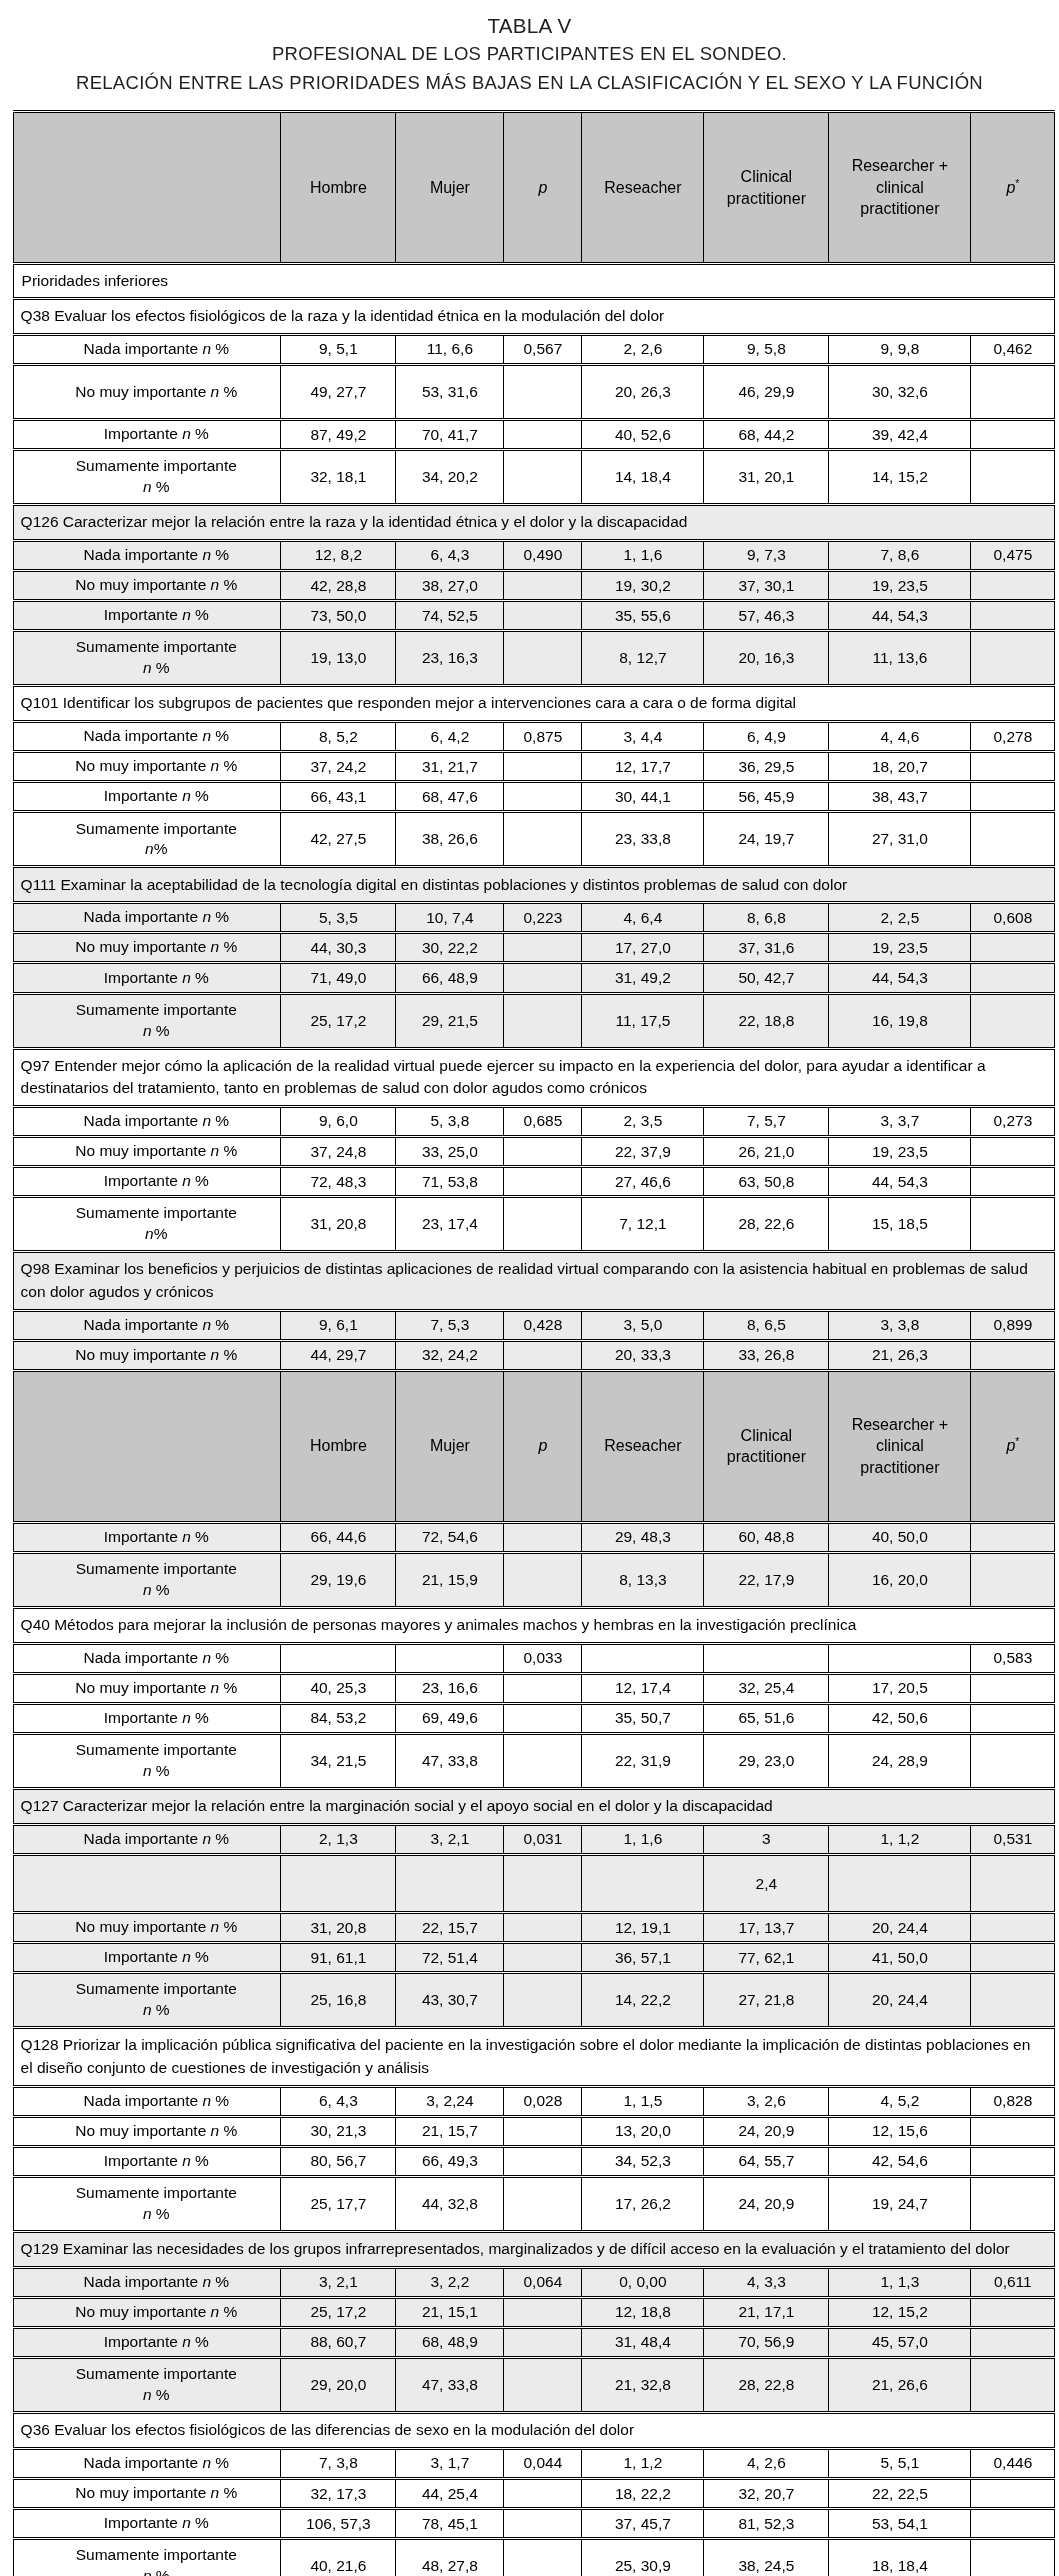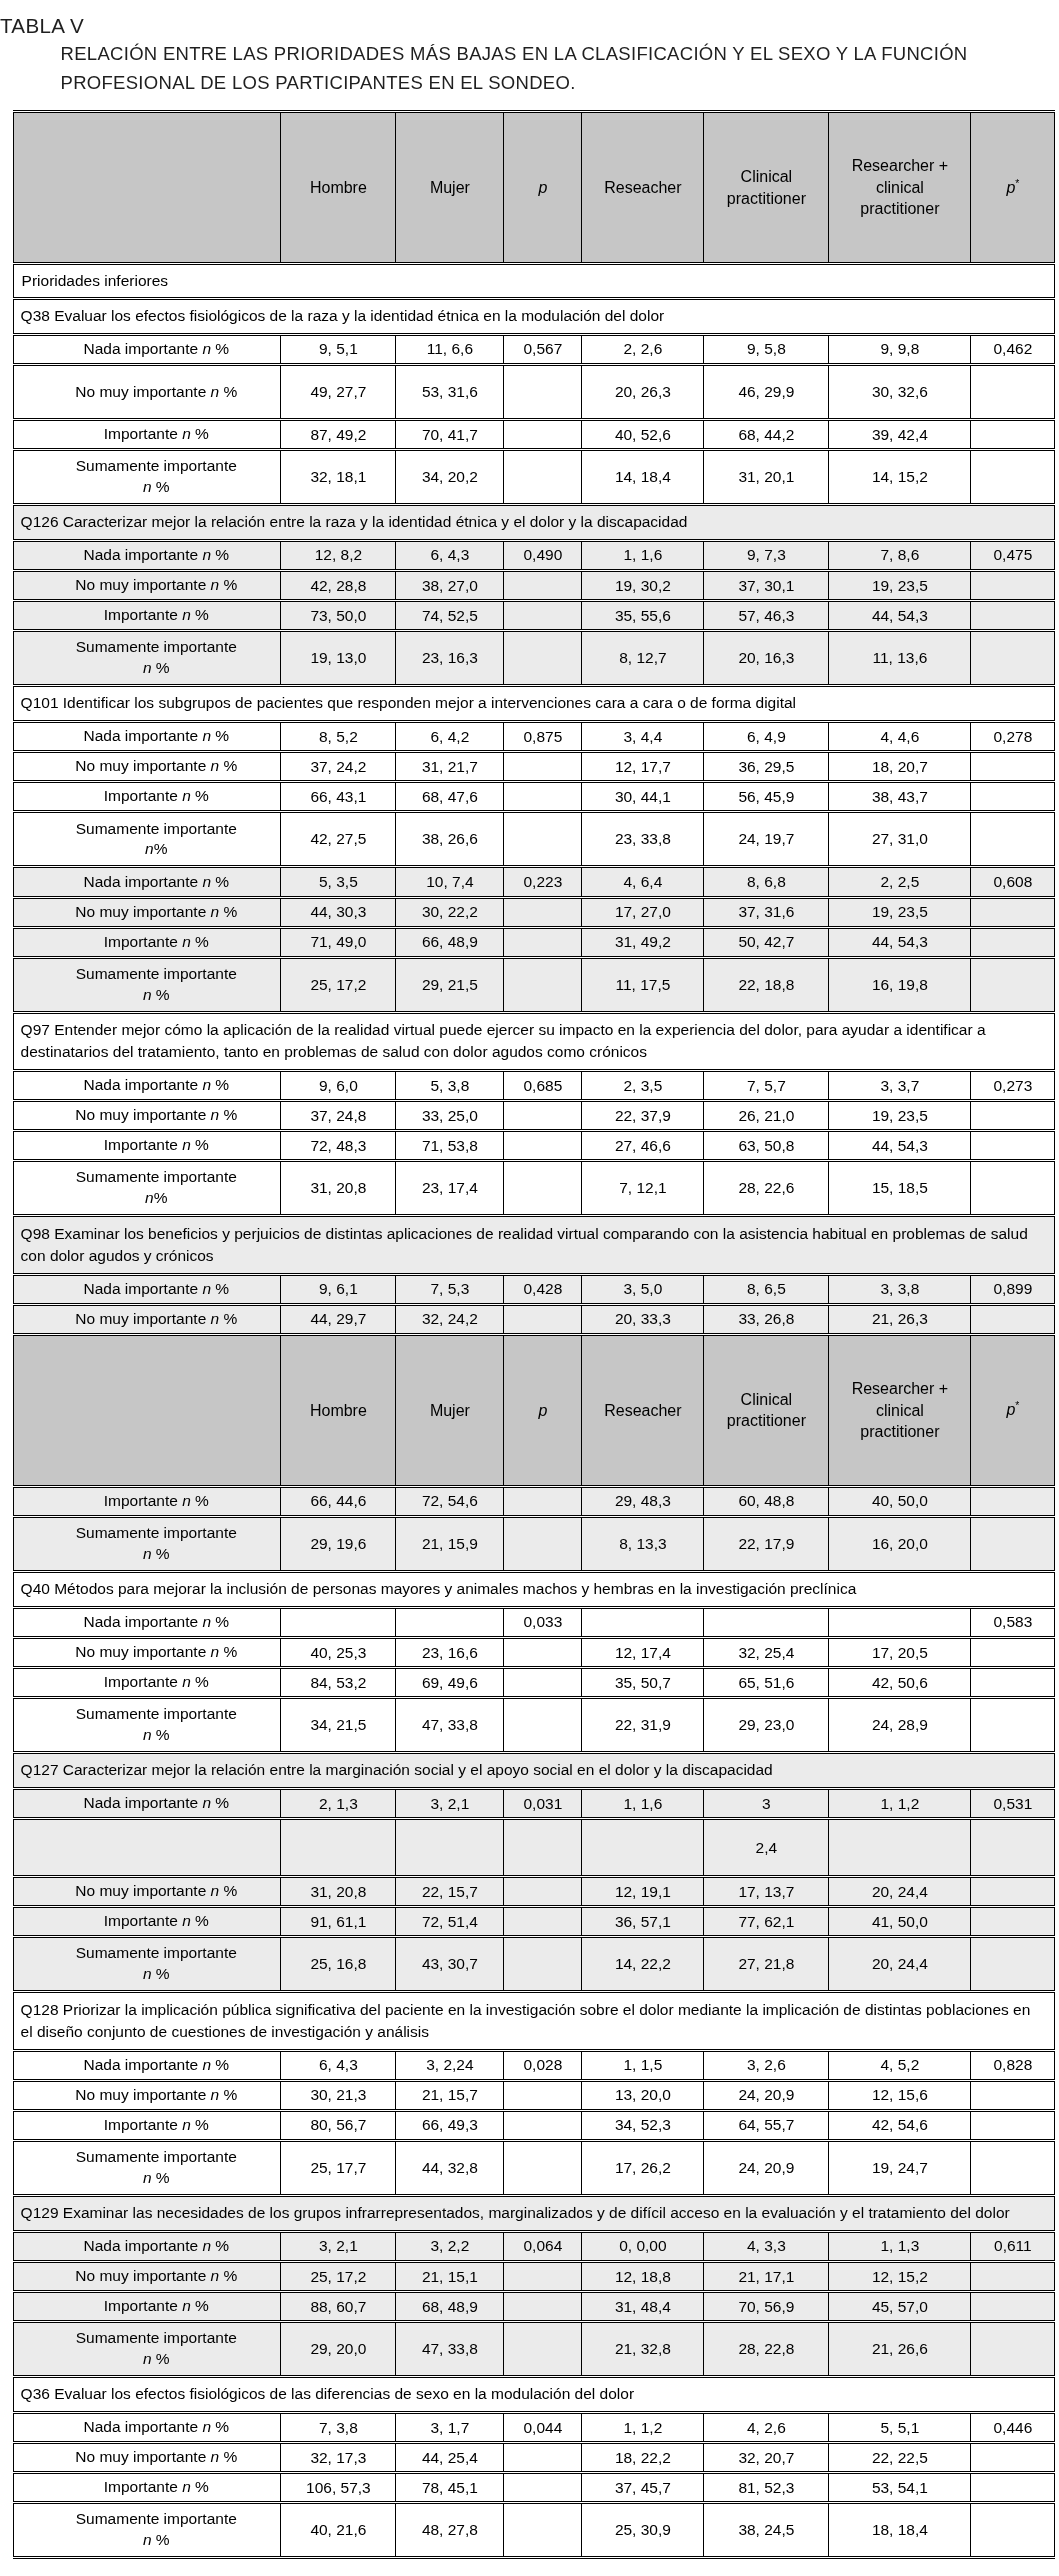--- a/index.html
+++ b/index.html
@@ -9,21 +9,21 @@
     --page-bg:#ffffff;
   }
   *{box-sizing:border-box;margin:0;padding:0}
   html,body{background:var(--page-bg)}
   body{
     width:1059px;
     font-family:"Liberation Sans", sans-serif;
     color:#000;
   }
   .page{width:1059px;padding-top:13.4px}
-  .title-block{text-align:left;color:#1f1f1f;letter-spacing:0.3px}
+  .title-block{text-align:center;color:#1f1f1f;letter-spacing:0.3px}
   .title-line1{font-size:20.6px;line-height:1.25}
   .title-line2{font-size:18.5px;line-height:1.5;max-width:938px;margin:1px auto 0}
   table{
     border-collapse:collapse;
     table-layout:fixed;
     width:1041px;
     margin:13.4px 0 36px 13.4px;
     font-size:15.5px;
   }
   td{
@@ -54,22 +54,22 @@
   tr.mid td{height:58px}
   tr.tall td{height:55px}
   sup{font-size:65%;vertical-align:super}
 </style>
 </head>
 <body>
 
 <div class="page">
   <div class="title-block">
     <div class="title-line1">TABLA V</div>
+    <div class="title-line2">PROFESIONAL DE LOS PARTICIPANTES EN EL SONDEO.</div>
     <div class="title-line2">RELACIÓN ENTRE LAS PRIORIDADES MÁS BAJAS EN LA CLASIFICACIÓN Y EL SEXO Y LA FUNCIÓN</div>
-    <div class="title-line2">PROFESIONAL DE LOS PARTICIPANTES EN EL SONDEO.</div>
   </div>
 
   <table>
       <colgroup>
         <col style="width: 267px;">
         <col style="width: 115px;">
         <col style="width: 108px;">
         <col style="width: 78px;">
         <col style="width: 122px;">
         <col style="width: 125px;">
@@ -212,20 +212,23 @@
         <tr class="drow tall">
           <td class="label">Sumamente importante<br><i>n</i>%</td>
           <td class="val">42, 27,5</td>
           <td class="val">38, 26,6</td>
           <td class="val"></td>
           <td class="val">23, 33,8</td>
           <td class="val">24, 19,7</td>
           <td class="val">27, 31,0</td>
           <td class="val"></td>
         </tr>
+        <tr class="qrow shaded">
+          <td colspan="8">Q111 Examinar la aceptabilidad de la tecnología digital en distintas poblaciones y distintos problemas de salud con dolor</td>
+        </tr>
         <tr class="drow std shaded">
           <td class="label">Nada importante <i>n</i> %</td>
           <td class="val">5, 3,5</td>
           <td class="val">10, 7,4</td>
           <td class="val">0,223</td>
           <td class="val">4, 6,4</td>
           <td class="val">8, 6,8</td>
           <td class="val">2, 2,5</td>
           <td class="val">0,608</td>
         </tr>

